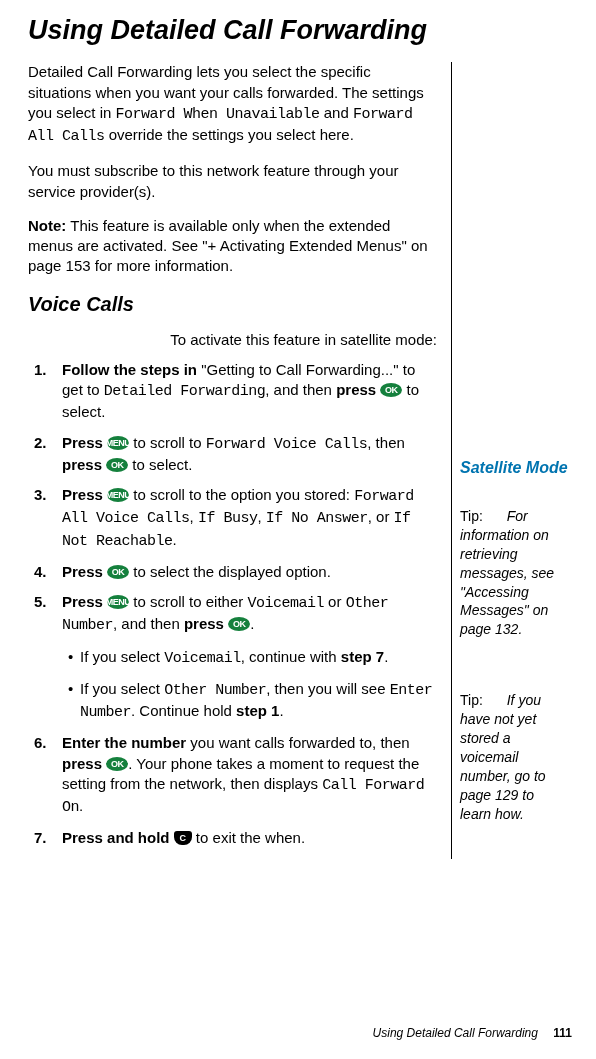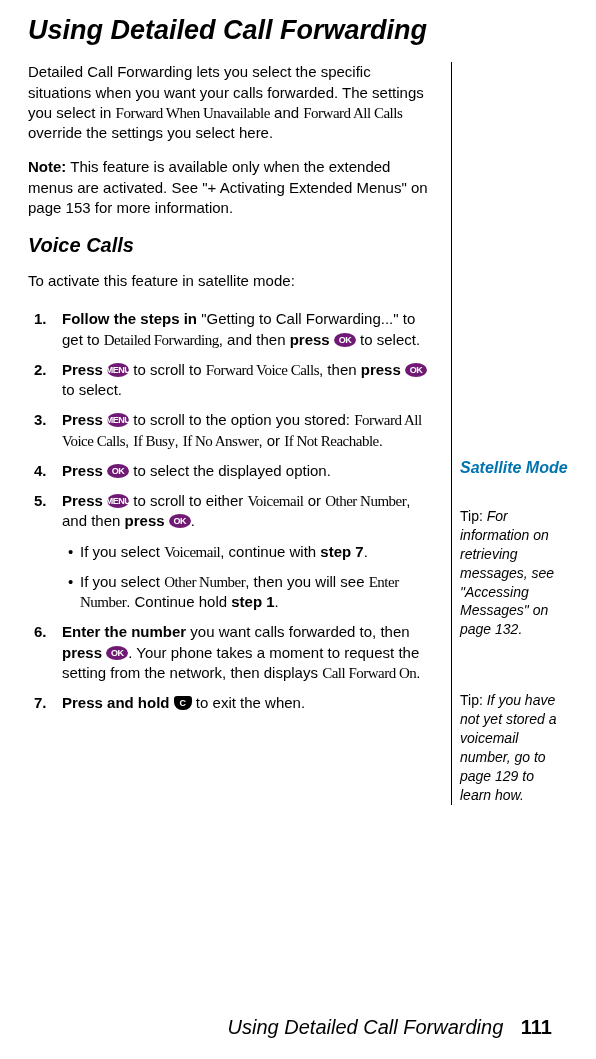--- a/index.html
+++ b/index.html
@@ -36,48 +36,48 @@
     }
     .para { margin-bottom: 14px; }
     .note-label { font-weight: bold; }
     .subheading {
       font-weight: bold;
       font-style: italic;
       font-size: 20px;
       margin-top: 6px;
       margin-bottom: 12px;
     }
-    .intro-steps { margin-bottom: 18px; }
+    .intro-steps { margin-bottom: 10px; text-align: right; }
     .steps {
       list-style: none;
       counter-reset: step;
       padding-left: 20px;
     }
     .steps > li {
       counter-increment: step;
       margin-bottom: 10px;
       position: relative;
       padding-left: 14px;
     }
     .steps > li::before {
       content: counter(step) ".";
       font-weight: bold;
       position: absolute;
       left: -14px;
     }
     .strong { font-weight: bold; }
     .menu-text {
-      font-family: Liberation Serif, serif;
+      font-family: Liberation Mono, monospace;
       letter-spacing: -0.5px;
     }
     .icon-oval {
       display: inline-flex;
       align-items: center;
       justify-content: center;
-      background: #701a75;
+      background: #15803d;
       color: #fff;
       font-size: 9px;
       font-weight: bold;
       width: 22px;
       height: 14px;
       border-radius: 50%;
       vertical-align: middle;
       letter-spacing: -0.5px;
       position: relative;
       top: -1px;
@@ -113,45 +113,46 @@
       left: 0;
     }
     .sat-mode {
       color: #0074b0;
       font-weight: bold;
       font-style: italic;
       font-size: 16px;
     }
     .tip { margin-top: 10px; }
     .tip-label { font-weight: normal; }
-    .tip-body { font-style: italic; }
+    .tip-body { font-style: italic; margin-left: 20px; }
     .footer {
       position: absolute;
       bottom: 18px;
-      right: 44px;
-      font-style: italic;
-      font-size: 20px;
+      right: 24px;
+      font-style: italic;
+      font-size: 12px;
     }
     .footer .pnum { font-weight: bold; font-style: normal; margin-left: 12px; }
     .side-spacer-1 { height: 395px; }
     .side-spacer-2 { height: 0px; }
     .side-spacer-3 { height: 42px; }
   </style>
 </head>
 <body>
 
 <div class="title">Using Detailed Call Forwarding</div>
 
 <div class="content-wrap">
   <div class="main-col">
 
     <p class="para">
       <span>Detailed Call Forwarding lets you select the specific situations when you want your calls forwarded. The settings you select in </span><span class="menu-text">Forward When Unavailable</span><span> and </span><span class="menu-text">Forward All Calls</span><span> override the settings you select here.</span>
     </p>
 
+    <p class="para">You must subscribe to this network feature through your service provider(s).</p>
 
     <p class="para">
       <span class="note-label">Note:</span><span> This feature is available only when the extended menus are activated. See "+ Activating Extended Menus" on page 153 for more information.</span>
     </p>
 
     <div class="subheading">Voice Calls</div>
 
     <p class="intro-steps">To activate this feature in satellite mode:</p>
 
     <ol class="steps">

